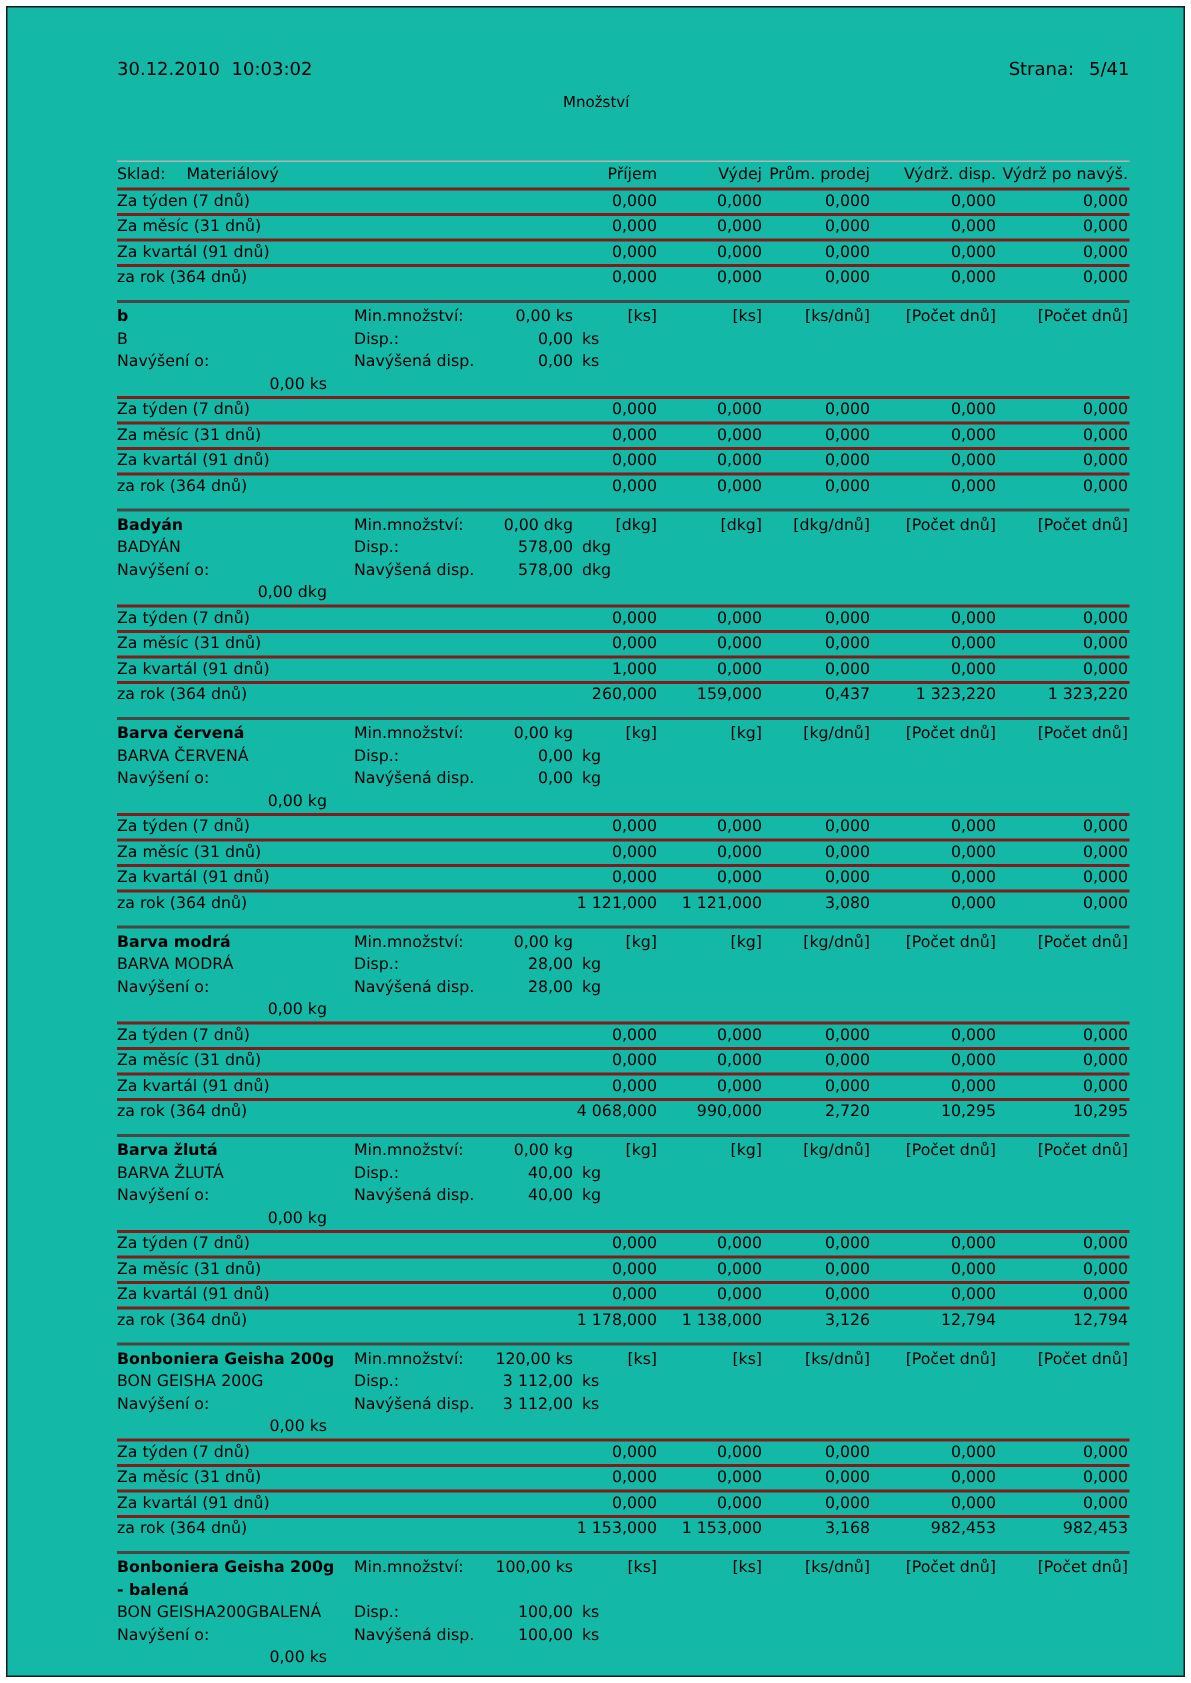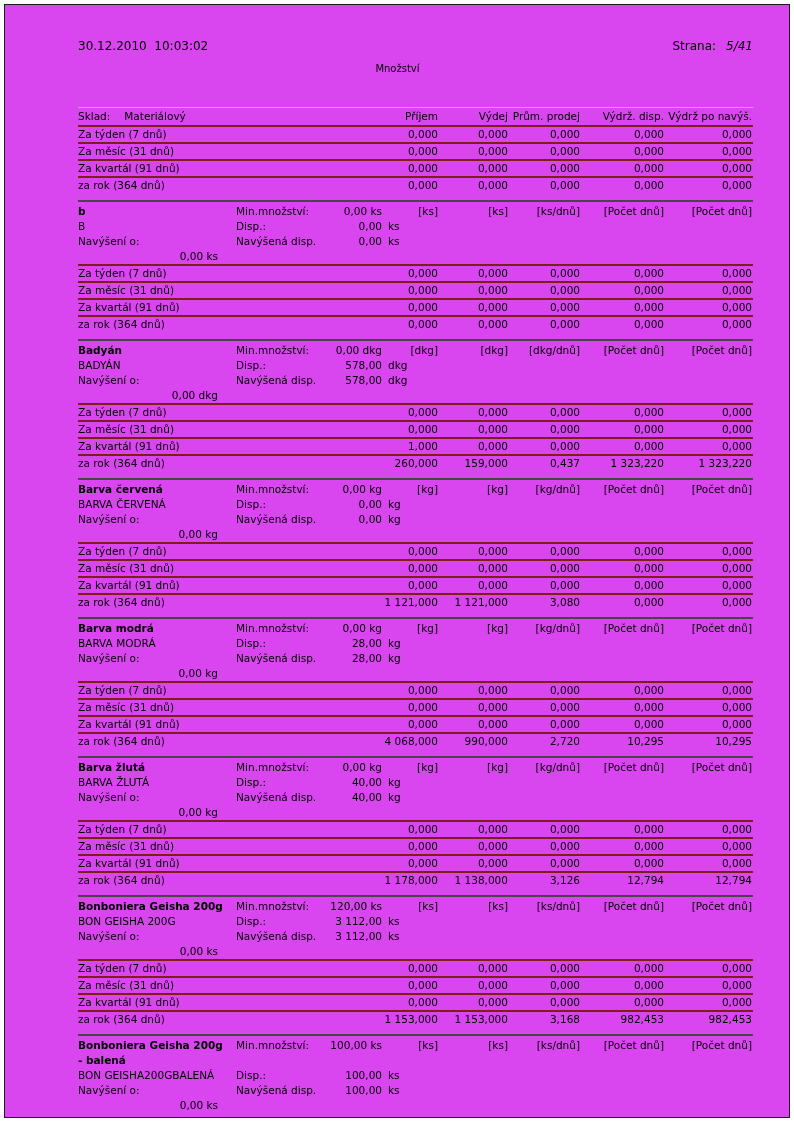--- a/index.html
+++ b/index.html
@@ -1,24 +1,24 @@
 <!DOCTYPE html>
 <html><head>
 <meta charset="utf-8">
 <style>
   *{box-sizing:border-box;}
   html,body{margin:0;padding:0;}
   body{width:794px;height:1122px;background:#fff;color:#000;position:relative;
        font-family:"DejaVu Sans","Liberation Sans",sans-serif;}
-  .page{position:absolute;inset:4px;border:1px solid #1c1c1c;background:#d946ef;overflow:hidden;}
+  .page{position:absolute;inset:4px;border:1px solid #1c1c1c;background:#14b8a6;overflow:hidden;}
   .content{padding:32px 36px 0 73px;}
 
   .meta{display:flex;justify-content:space-between;align-items:flex-start;font-size:12px;line-height:19px;}
   .meta-left div{white-space:pre;}
-  .page-num .v{margin-left:10px;font-style:italic;}
+  .page-num .v{margin-left:10px;}
 
   h1.title{margin:28px 36px 0 0;text-align:center;font-size:22px;font-weight:bold;letter-spacing:.2px;}
   .subtitle{margin:7px 36px 0 0;text-align:center;font-size:10px;}
 
   .row{display:grid;grid-template-columns:158px 84px 62px 56px 70px 72px 84px 88px;
        font-size:10.5px;line-height:15px;}
   .cell{white-space:nowrap;}
   .num,.val{text-align:right;}
   .unit{padding-left:6px;}
   .head{line-height:17px;}

